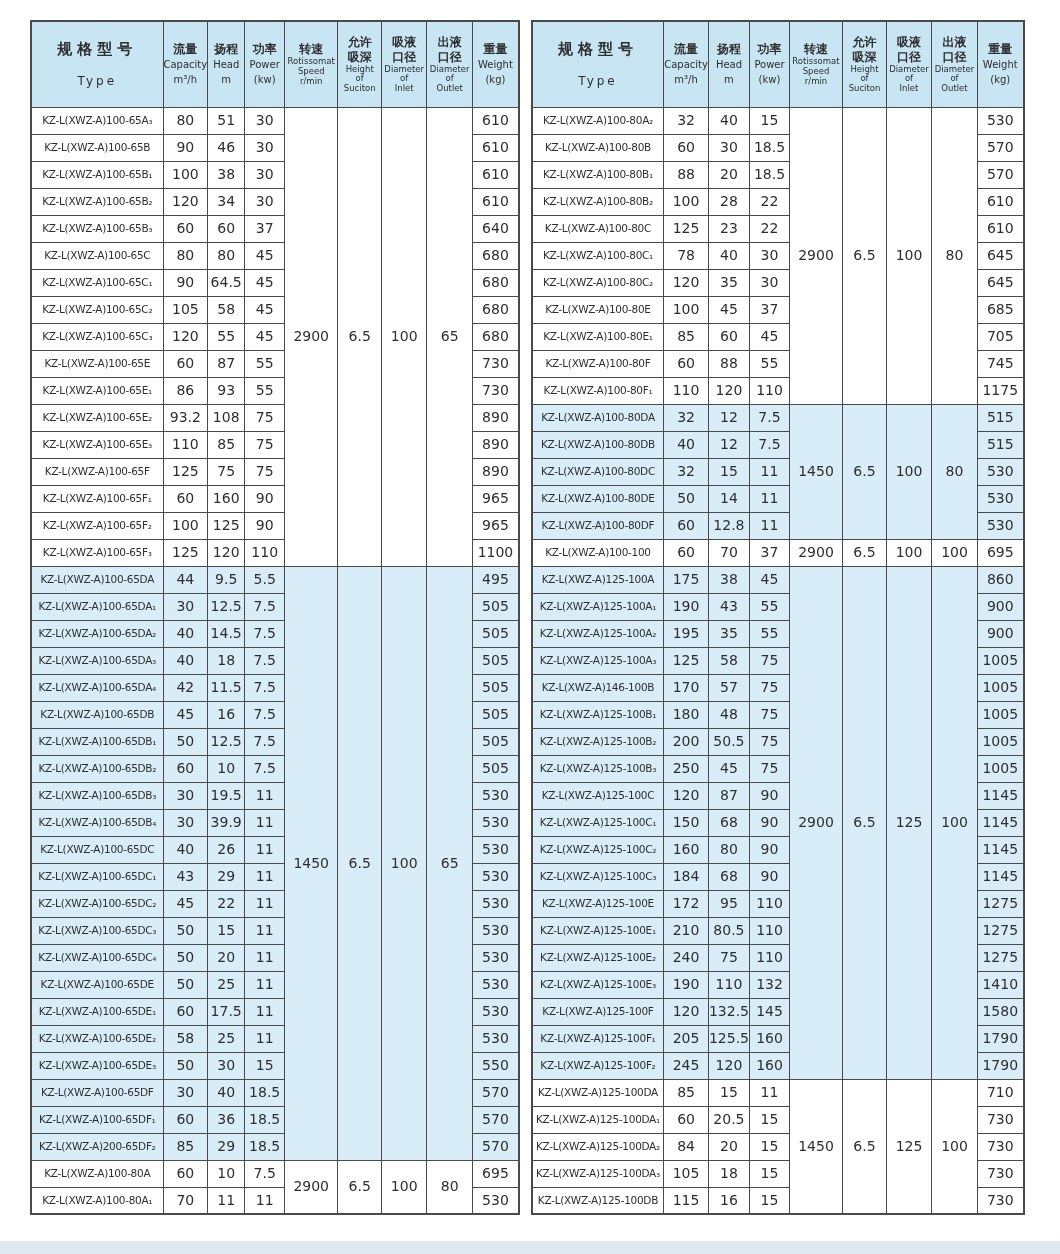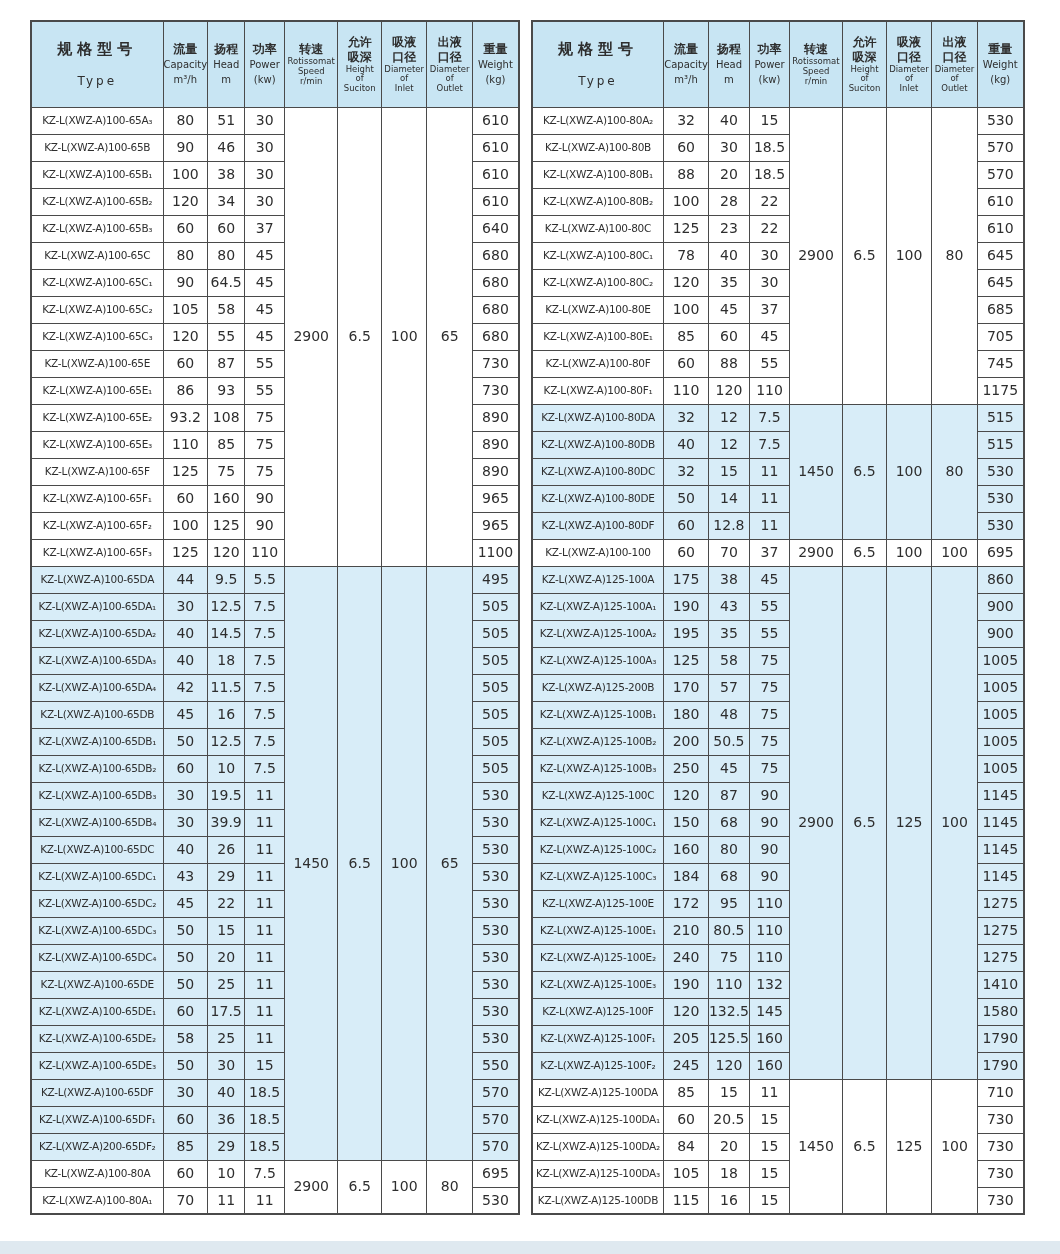--- a/index.html
+++ b/index.html
@@ -651,21 +651,21 @@
           <td data-name="weight-cell">900</td>
         </tr>
         <tr data-name="table-row" class="shaded">
           <td class="cell-type" data-name="type-cell">KZ-L(XWZ-A)125-100A₃</td>
           <td data-name="capacity-cell">125</td>
           <td data-name="head-cell">58</td>
           <td data-name="power-cell">75</td>
           <td data-name="weight-cell">1005</td>
         </tr>
         <tr data-name="table-row" class="shaded">
-          <td class="cell-type" data-name="type-cell">KZ-L(XWZ-A)125-200B</td>
+          <td class="cell-type" data-name="type-cell">KZ-L(XWZ-A)146-100B</td>
           <td data-name="capacity-cell">170</td>
           <td data-name="head-cell">57</td>
           <td data-name="power-cell">75</td>
           <td data-name="weight-cell">1005</td>
         </tr>
         <tr data-name="table-row" class="shaded">
           <td class="cell-type" data-name="type-cell">KZ-L(XWZ-A)125-100B₁</td>
           <td data-name="capacity-cell">180</td>
           <td data-name="head-cell">48</td>
           <td data-name="power-cell">75</td>

